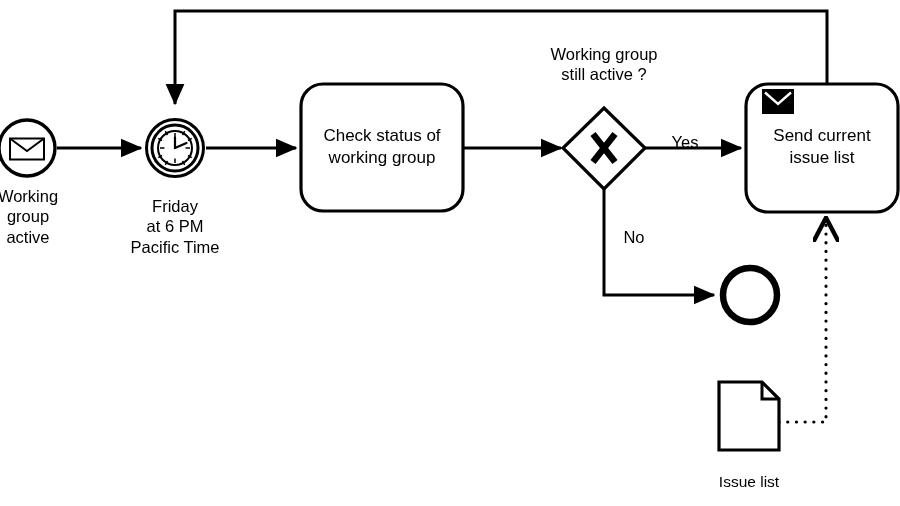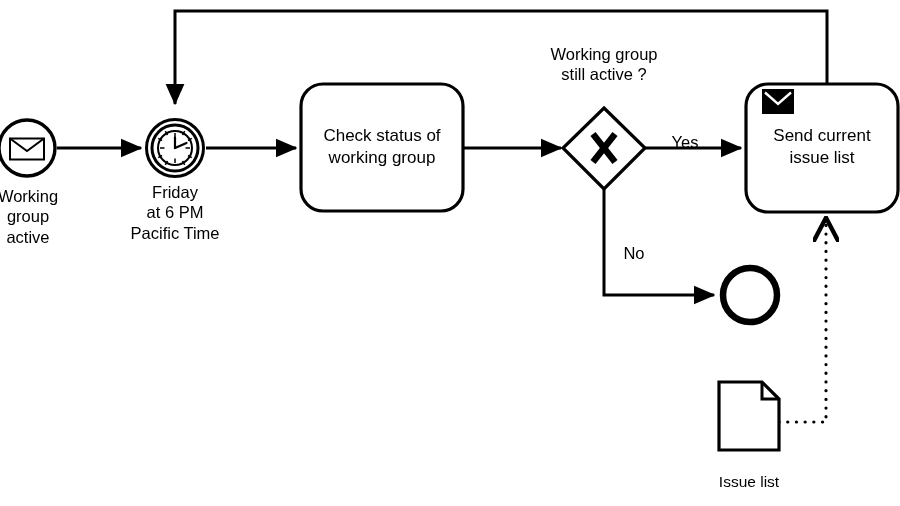--- a/index.html
+++ b/index.html
@@ -135,32 +135,32 @@
     <g>
       <path d="M 719 382 L 762 382 L 779 399 L 779 450 L 719 450 Z" fill="#ffffff" stroke="#000000" stroke-width="3.2" stroke-linejoin="miter"></path>
       <polyline points="762,382 762,399 779,399" fill="none" stroke="#000000" stroke-width="3" stroke-linejoin="miter"></polyline>
     </g>
   </svg>
 
   <div class="lbl lbl-16" style="left:-22px; top:186px; width:100px;">Working
 group
 active</div>
 
-  <div class="lbl lbl-16" style="left:105px; top:182px; width:140px;">Friday
+  <div class="lbl lbl-16" style="left:105px; top:196px; width:140px;">Friday
 at 6 PM
 Pacific Time</div>
 
   <div class="task-text" style="left:303px; top:125px; width:158px;">Check status of
 working group</div>
 
   <div class="lbl lbl-16" style="left:524px; top:44px; width:160px;">Working group
 still active ?</div>
 
   <div class="lbl lbl-16" style="left:655px; top:116px; width:60px;margin-top:16px;">Yes</div>
 
-  <div class="lbl lbl-16" style="left:608px; top:243px; width:52px;">No</div>
+  <div class="lbl lbl-16" style="left:608px; top:227px; width:52px;">No</div>
 
   <div class="task-text" style="left:748px; top:125px; width:148px;">Send current
 issue list</div>
 
   <div class="lbl lbl-15" style="left:689px; top:472px; width:120px;">Issue list</div>
 
 </div>
 
 </body></html>

